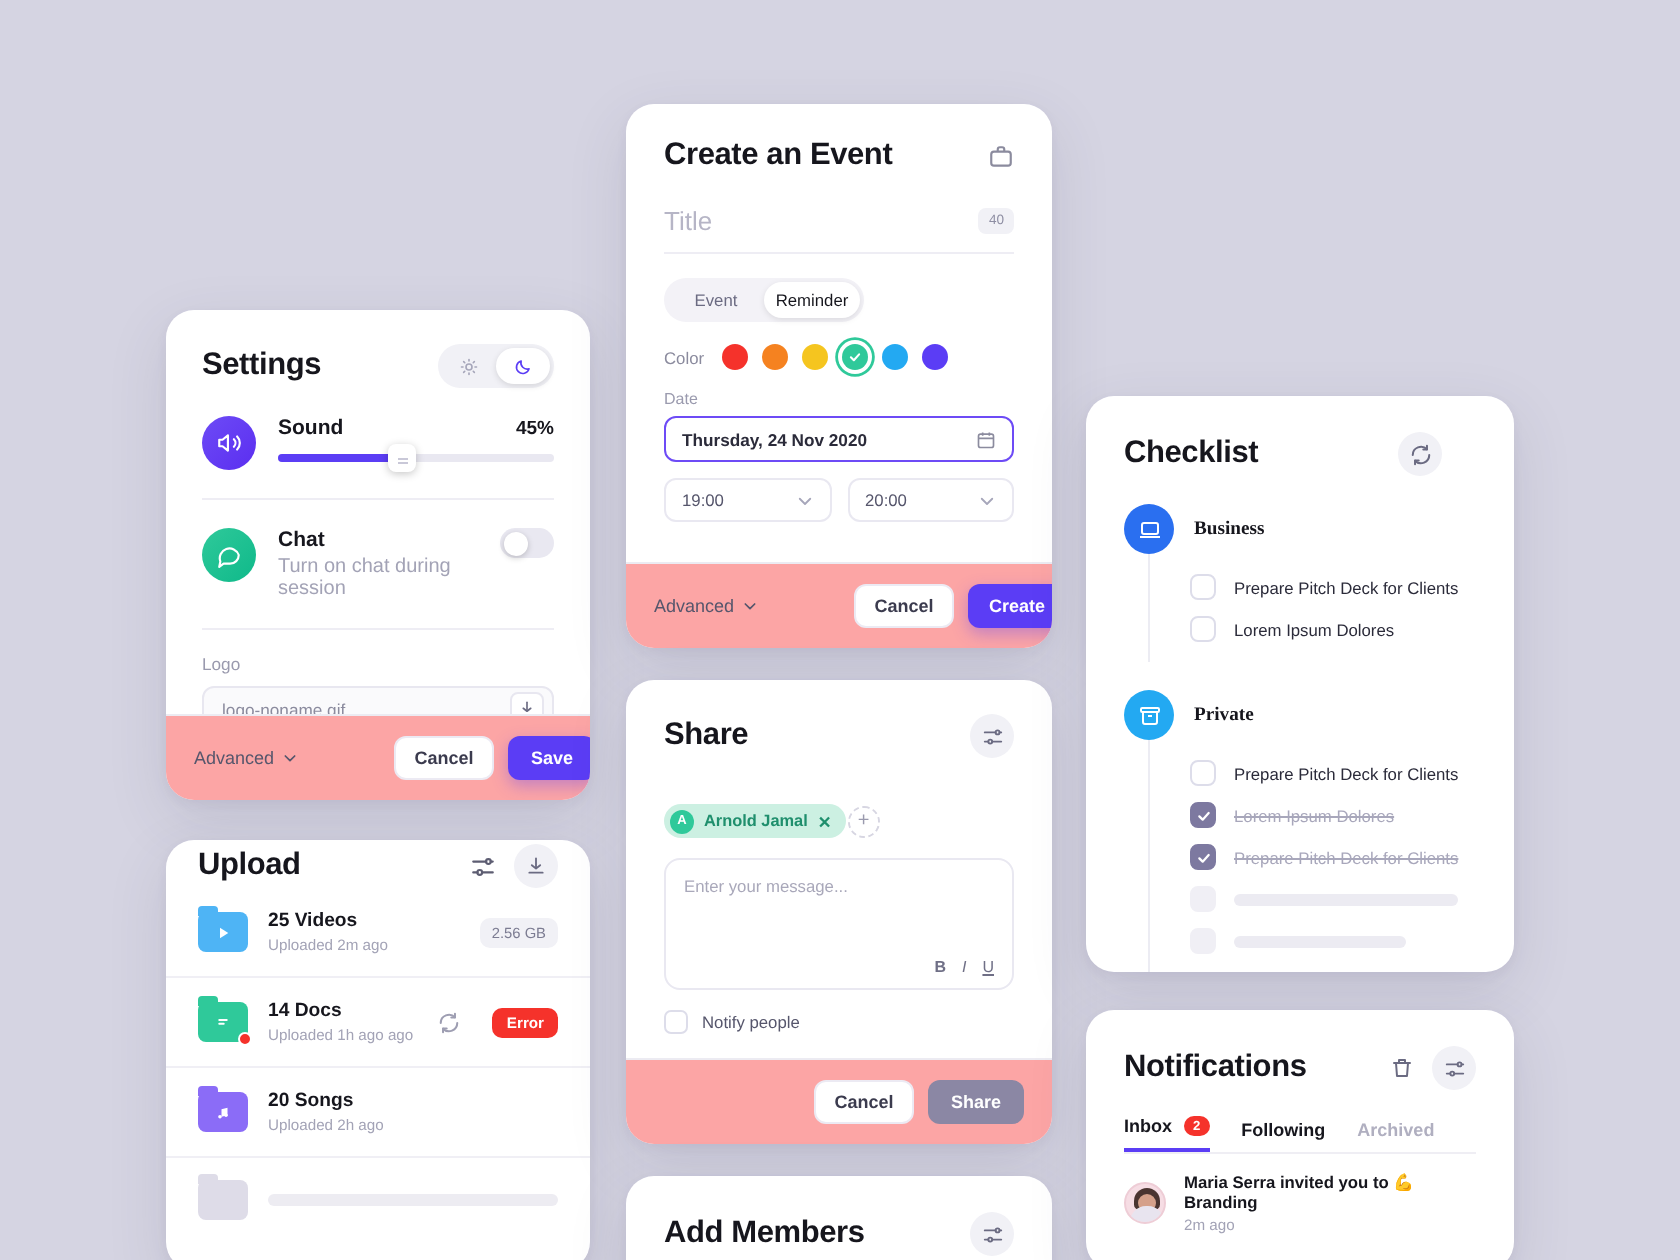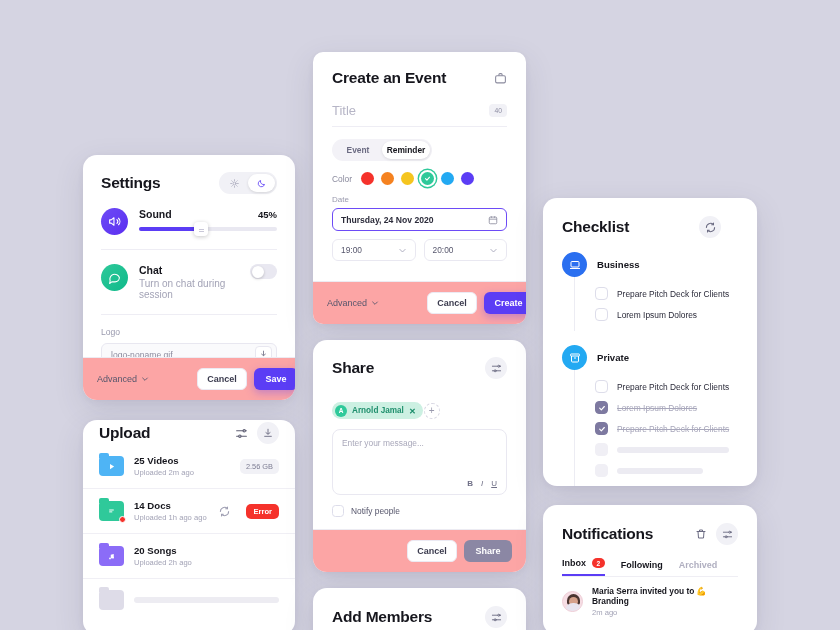--- a/index.html
+++ b/index.html
@@ -89,27 +89,27 @@
   .f-green{ background:#2fc99a; }
   .f-purple{ background:#8b6cf7; }
   .dot-err { position:absolute; right:-2px; bottom:-2px; width:7px; height:7px; border-radius:50%; background:#f5322b; border:1.2px solid #fff; }
   .up-name { font-size:9.6px; font-weight:700; color:#16161d; }
   .up-sub { font-size:7.6px; color:#a3a3b6; margin-top:2px; }
   .chip-size { font-size:7.4px; color:#7c7c92; background:#f1f1f6; border-radius:5px; padding:3px 6px; }
   .chip-err { font-size:7.6px; font-weight:700; color:#fff; background:#f5322b; border-radius:5px; padding:3px 7px; }
   .skel { height:6px; border-radius:4px; background:#edecf2; }
 
   
-  #event { left: 313px; top: 52px; width: 213px; height: 272px; border-radius: 10px; }
+  #event { left: 313px; top: 52px; width: 213px; height: 272px; }
   .ev-head { display:flex; align-items:center; justify-content:space-between; padding: 17px 19px 0 19px; }
   .ev-title-row { display:flex; align-items:center; justify-content:space-between; margin: 16px 19px 0 19px; padding-bottom: 8px; border-bottom:1px solid #eeedf4; }
   .ev-title-ph { font-size: 13px; color:#b6b5c6; }
   .cnt { font-size:6.8px; color:#8e8ea3; background:#f1f1f6; border-radius:4px; padding:3px 5px; }
   .seg { display:flex; background:#f3f2f7; border-radius:20px; padding:2px; margin:12px 19px 0 19px; width: 100px; }
-  .seg div { flex:1; text-align:center; font-size:8.4px; font-weight:700; padding:4px 0; border-radius:20px; color:#6b6b82; }
+  .seg div { flex:1; text-align:center; font-size:8.4px; font-weight:400; padding:4px 0; border-radius:20px; color:#6b6b82; }
   .seg div.on { background:#fff; color:#16161d; box-shadow:0 1px 3px rgba(0,0,0,.1); }
   .color-row { display:flex; align-items:center; gap:7px; margin: 11px 19px 0 19px; }
   .color-lbl { font-size:8.4px; color:#8b8b9e; margin-right:2px; }
   .sw { width:13px; height:13px; border-radius:50%; flex-shrink:0; }
   .sw.sel { box-shadow: 0 0 0 2px #fff, 0 0 0 3.4px #2fc99a; display:flex; align-items:center; justify-content:center; color:#fff; }
   .date-lbl { font-size:8px; color:#9a9aae; margin: 10px 19px 0 19px; }
   .date-box { margin: 4px 19px 0 19px; height: 23px; border:1.3px solid #6d4bf6; border-radius:6px; display:flex; align-items:center; justify-content:space-between; padding:0 8px; }
   .date-box span { font-size:8.6px; font-weight:600; color:#2b2b3a; }
   .time-row { display:flex; gap:8px; margin: 8px 19px 0 19px; }
   .time-box { flex:1; height:22px; border:1px solid #e9e8f1; border-radius:6px; display:flex; align-items:center; justify-content:space-between; padding:0 8px; background:#fff; }
@@ -134,21 +134,21 @@
   .notify-row span { font-size:8.4px; color:#56566c; }
 
   
   #members { left: 313px; top: 588px; width: 213px; height: 60px; }
   .mb-head { display:flex; align-items:center; justify-content:space-between; padding: 18px 19px 0 19px; }
 
   
   #checklist { left: 543px; top: 198px; width: 214px; height: 288px; }
   .cl-head { display:flex; align-items:center; justify-content:space-between; padding: 18px 36px 0 19px; }
   .cl-group { padding: 0 19px; position:relative; }
-  .cl-grp-head { display:flex; align-items:center; gap:10px; margin-top: 14px; }
+  .cl-grp-head { display:flex; align-items:center; gap:10px; margin-top: 14px; font-family: Liberation Serif, serif; }
   .cl-ic { width:25px; height:25px; border-radius:50%; display:flex; align-items:center; justify-content:center; color:#fff; flex-shrink:0; }
   .cl-ic.biz { background:#2a6ff0; }
   .cl-ic.prv { background:#23a9f2; }
   .cl-grp-name { font-size:9.6px; font-weight:700; color:#16161d; }
   .cl-items { margin-left: 12px; border-left: 1px solid #ececf3; padding: 6px 0 6px 20px; }
   .cl-item { display:flex; align-items:center; gap:9px; height: 21px; }
   .cl-cbx { width:13px; height:13px; border:1px solid #ddddea; border-radius:4px; background:#fff; flex-shrink:0; }
   .cl-cbx.done { background:#7d79a0; border-color:#7d79a0; display:flex; align-items:center; justify-content:center; color:#fff; font-size:8px; }
   .cl-txt { font-size:8.4px; color:#2b2b3a; }
   .cl-txt.done { color:#a8a7bb; text-decoration: line-through; }

